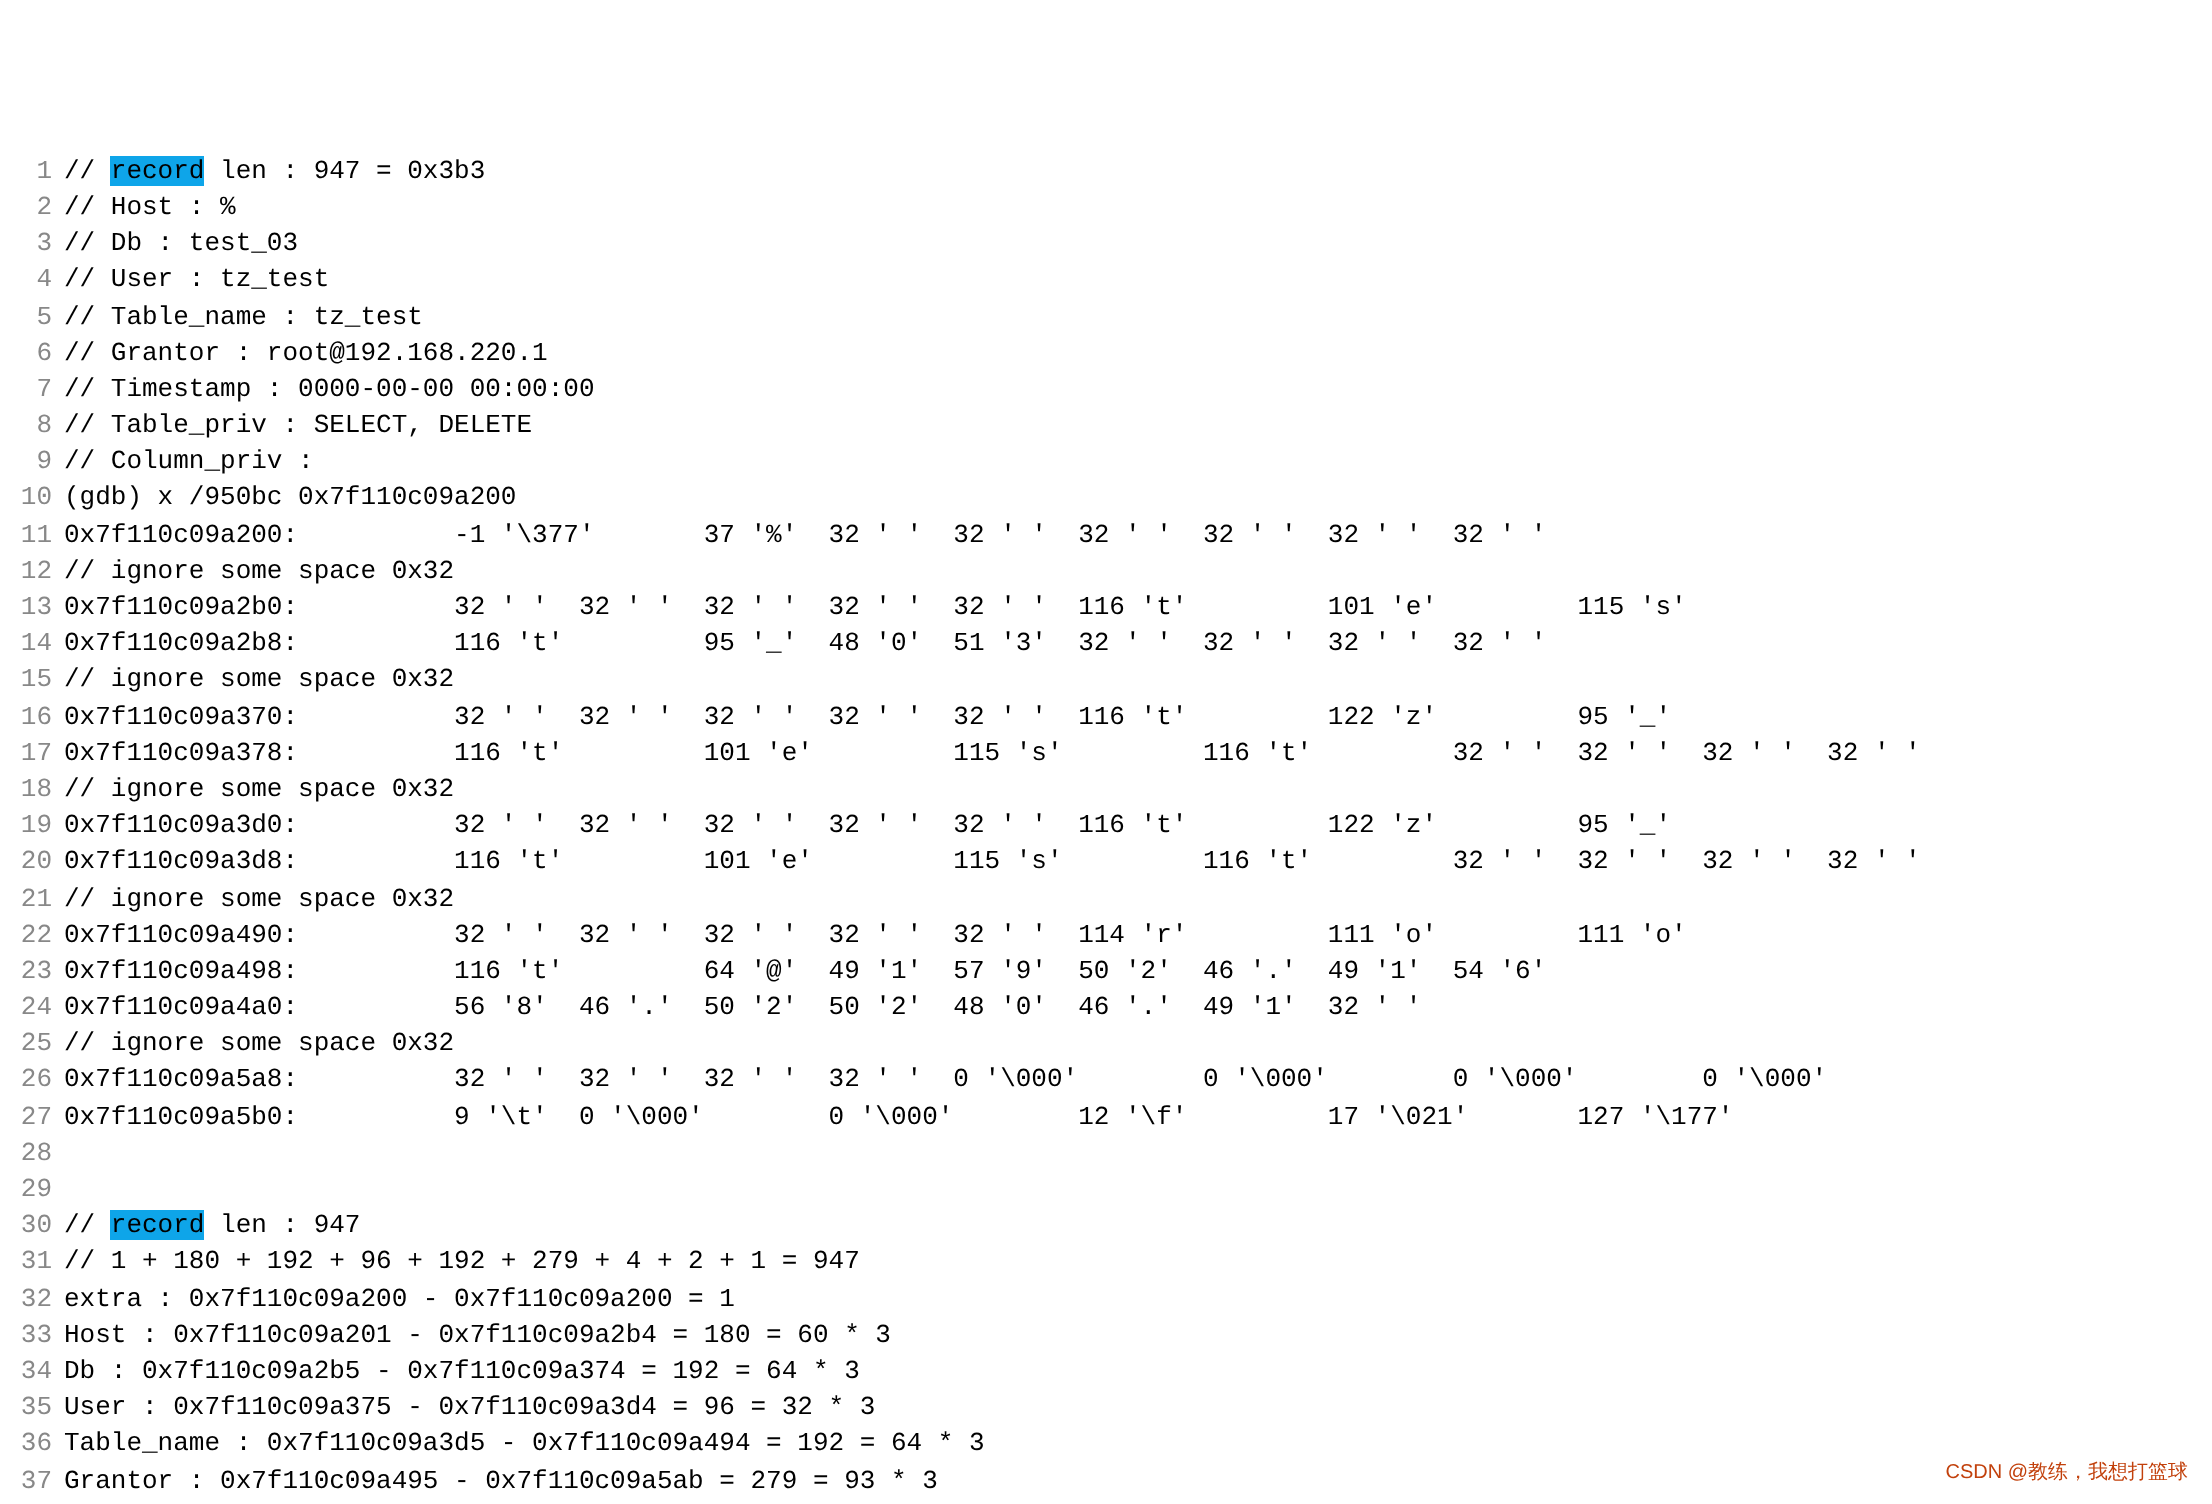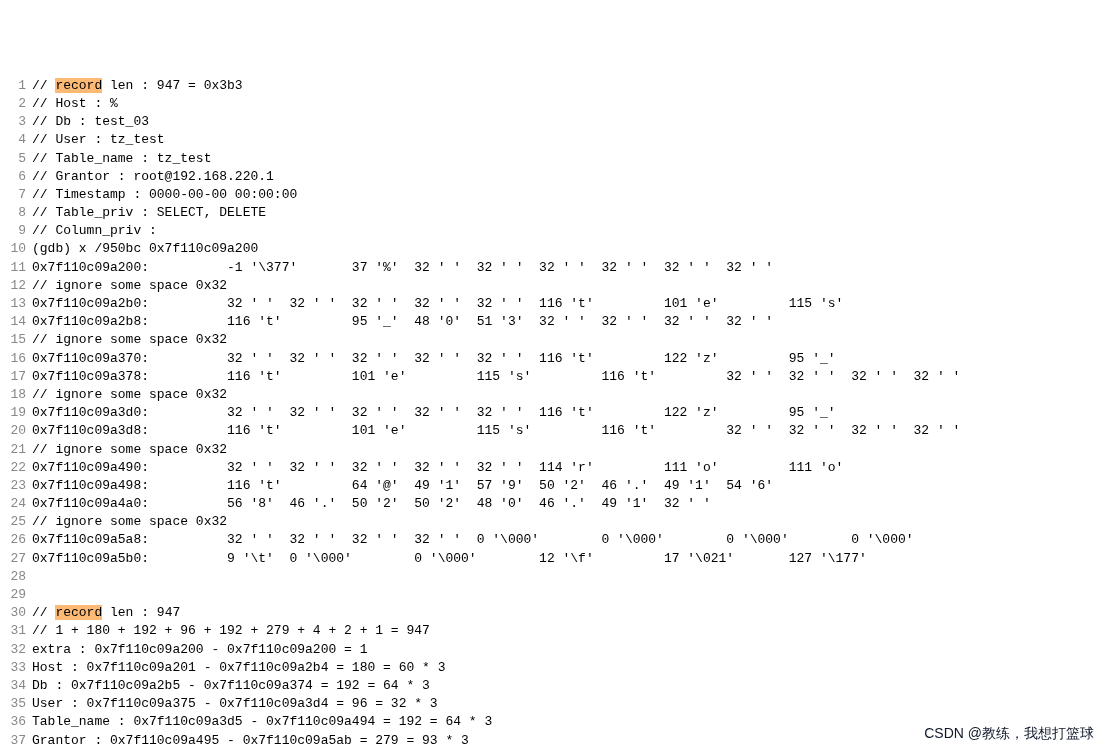--- a/index.html
+++ b/index.html
@@ -26,29 +26,29 @@
       text-align: right;
       color: #888;
       margin-right: 6px;
       flex-shrink: 0;
       user-select: none;
     }
     .content {
       flex: 1;
     }
     .highlight {
-      background-color: #fdba74;
+      background-color: #0ea5e9;
     }
     .watermark {
       position: fixed;
       right: 12px;
       bottom: 8px;
-      color: #0f172a;
+      color: #c2410c;
       font-family: Arial, sans-serif;
-      font-size: 14px;
+      font-size: 10px;
       pointer-events: none;
     }
   </style>
 </head>
 <body>
 
 
 
 <div id="code-container"><div class="line"><span class="line-num">1</span><span class="content"><span>// </span><span class="highlight">record</span><span> len : 947 = 0x3b3</span></span></div><div class="line"><span class="line-num">2</span><span class="content">// Host : %</span></div><div class="line"><span class="line-num">3</span><span class="content">// Db : test_03</span></div><div class="line"><span class="line-num">4</span><span class="content">// User : tz_test</span></div><div class="line"><span class="line-num">5</span><span class="content">// Table_name : tz_test</span></div><div class="line"><span class="line-num">6</span><span class="content">// Grantor : root@192.168.220.1</span></div><div class="line"><span class="line-num">7</span><span class="content">// Timestamp : 0000-00-00 00:00:00</span></div><div class="line"><span class="line-num">8</span><span class="content">// Table_priv : SELECT, DELETE</span></div><div class="line"><span class="line-num">9</span><span class="content">// Column_priv :</span></div><div class="line"><span class="line-num">10</span><span class="content">(gdb) x /950bc 0x7f110c09a200</span></div><div class="line"><span class="line-num">11</span><span class="content">0x7f110c09a200:          -1 '\377'       37 '%'  32 ' '  32 ' '  32 ' '  32 ' '  32 ' '  32 ' '</span></div><div class="line"><span class="line-num">12</span><span class="content">// ignore some space 0x32</span></div><div class="line"><span class="line-num">13</span><span class="content">0x7f110c09a2b0:          32 ' '  32 ' '  32 ' '  32 ' '  32 ' '  116 't'         101 'e'         115 's'</span></div><div class="line"><span class="line-num">14</span><span class="content">0x7f110c09a2b8:          116 't'         95 '_'  48 '0'  51 '3'  32 ' '  32 ' '  32 ' '  32 ' '</span></div><div class="line"><span class="line-num">15</span><span class="content">// ignore some space 0x32</span></div><div class="line"><span class="line-num">16</span><span class="content">0x7f110c09a370:          32 ' '  32 ' '  32 ' '  32 ' '  32 ' '  116 't'         122 'z'         95 '_'</span></div><div class="line"><span class="line-num">17</span><span class="content">0x7f110c09a378:          116 't'         101 'e'         115 's'         116 't'         32 ' '  32 ' '  32 ' '  32 ' '</span></div><div class="line"><span class="line-num">18</span><span class="content">// ignore some space 0x32</span></div><div class="line"><span class="line-num">19</span><span class="content">0x7f110c09a3d0:          32 ' '  32 ' '  32 ' '  32 ' '  32 ' '  116 't'         122 'z'         95 '_'</span></div><div class="line"><span class="line-num">20</span><span class="content">0x7f110c09a3d8:          116 't'         101 'e'         115 's'         116 't'         32 ' '  32 ' '  32 ' '  32 ' '</span></div><div class="line"><span class="line-num">21</span><span class="content">// ignore some space 0x32</span></div><div class="line"><span class="line-num">22</span><span class="content">0x7f110c09a490:          32 ' '  32 ' '  32 ' '  32 ' '  32 ' '  114 'r'         111 'o'         111 'o'</span></div><div class="line"><span class="line-num">23</span><span class="content">0x7f110c09a498:          116 't'         64 '@'  49 '1'  57 '9'  50 '2'  46 '.'  49 '1'  54 '6'</span></div><div class="line"><span class="line-num">24</span><span class="content">0x7f110c09a4a0:          56 '8'  46 '.'  50 '2'  50 '2'  48 '0'  46 '.'  49 '1'  32 ' '</span></div><div class="line"><span class="line-num">25</span><span class="content">// ignore some space 0x32</span></div><div class="line"><span class="line-num">26</span><span class="content">0x7f110c09a5a8:          32 ' '  32 ' '  32 ' '  32 ' '  0 '\000'        0 '\000'        0 '\000'        0 '\000'</span></div><div class="line"><span class="line-num">27</span><span class="content">0x7f110c09a5b0:          9 '\t'  0 '\000'        0 '\000'        12 '\f'         17 '\021'       127 '\177'</span></div><div class="line"><span class="line-num">28</span><span class="content"></span></div><div class="line"><span class="line-num">29</span><span class="content"></span></div><div class="line"><span class="line-num">30</span><span class="content"><span>// </span><span class="highlight">record</span><span> len : 947</span></span></div><div class="line"><span class="line-num">31</span><span class="content">// 1 + 180 + 192 + 96 + 192 + 279 + 4 + 2 + 1 = 947</span></div><div class="line"><span class="line-num">32</span><span class="content">extra : 0x7f110c09a200 - 0x7f110c09a200 = 1</span></div><div class="line"><span class="line-num">33</span><span class="content">Host : 0x7f110c09a201 - 0x7f110c09a2b4 = 180 = 60 * 3</span></div><div class="line"><span class="line-num">34</span><span class="content">Db : 0x7f110c09a2b5 - 0x7f110c09a374 = 192 = 64 * 3</span></div><div class="line"><span class="line-num">35</span><span class="content">User : 0x7f110c09a375 - 0x7f110c09a3d4 = 96 = 32 * 3</span></div><div class="line"><span class="line-num">36</span><span class="content">Table_name : 0x7f110c09a3d5 - 0x7f110c09a494 = 192 = 64 * 3</span></div><div class="line"><span class="line-num">37</span><span class="content">Grantor : 0x7f110c09a495 - 0x7f110c09a5ab = 279 = 93 * 3</span></div><div class="line"><span class="line-num">38</span><span class="content">Timestamp : 0x7f110c09a5ac - 0x7f110c09a5af = 4</span></div></div>
 

